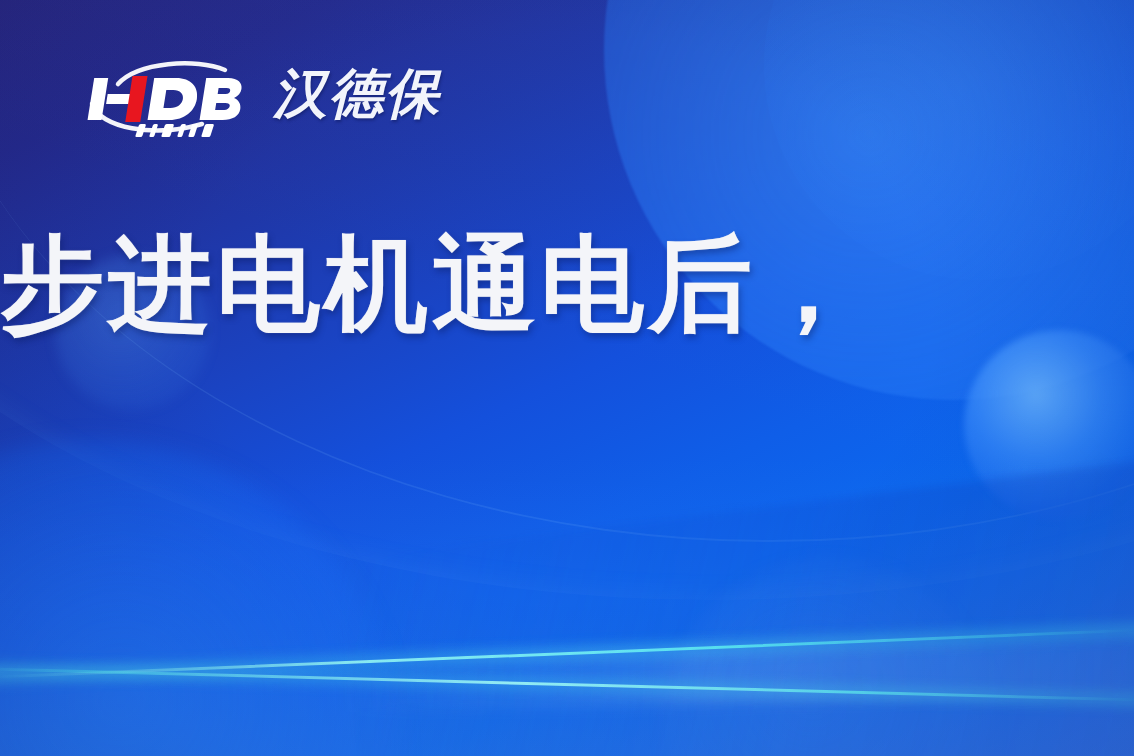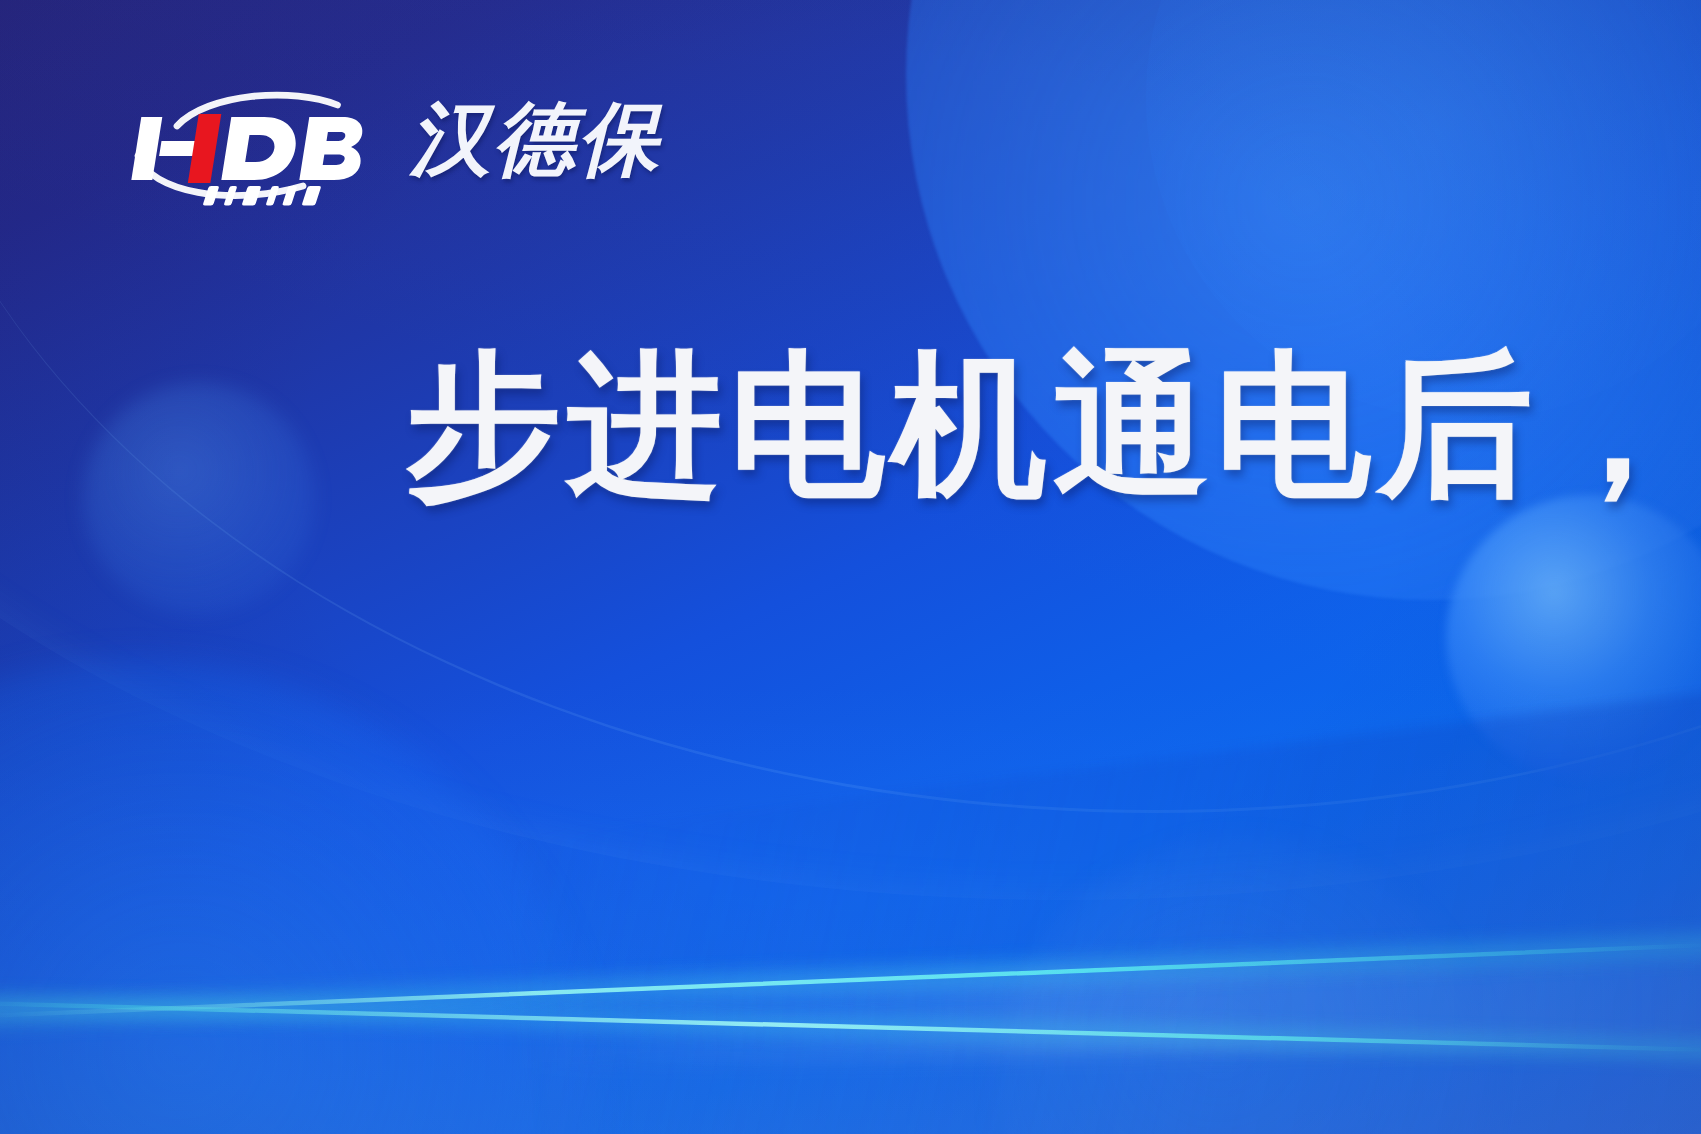--- a/index.html
+++ b/index.html
@@ -214,21 +214,21 @@
     line-height: 1;
     text-shadow: 1px 2px 3px rgba(10,20,80,0.45);
     white-space: nowrap;
   }
 
   
   #headline {
     position: absolute;
     left: 0; right: 0;
     top: 216px;
-    text-align: right;
+    text-align: left;
   }
   .hl-line {
     color: #f4f5f9;
     font-size: 104px;
     font-weight: 700;
     line-height: 1.48;
     letter-spacing: 4px;
     white-space: nowrap;
     text-shadow: 2px 4px 6px rgba(8,24,90,0.38),
                  0 0 1px rgba(255,255,255,0.6);

